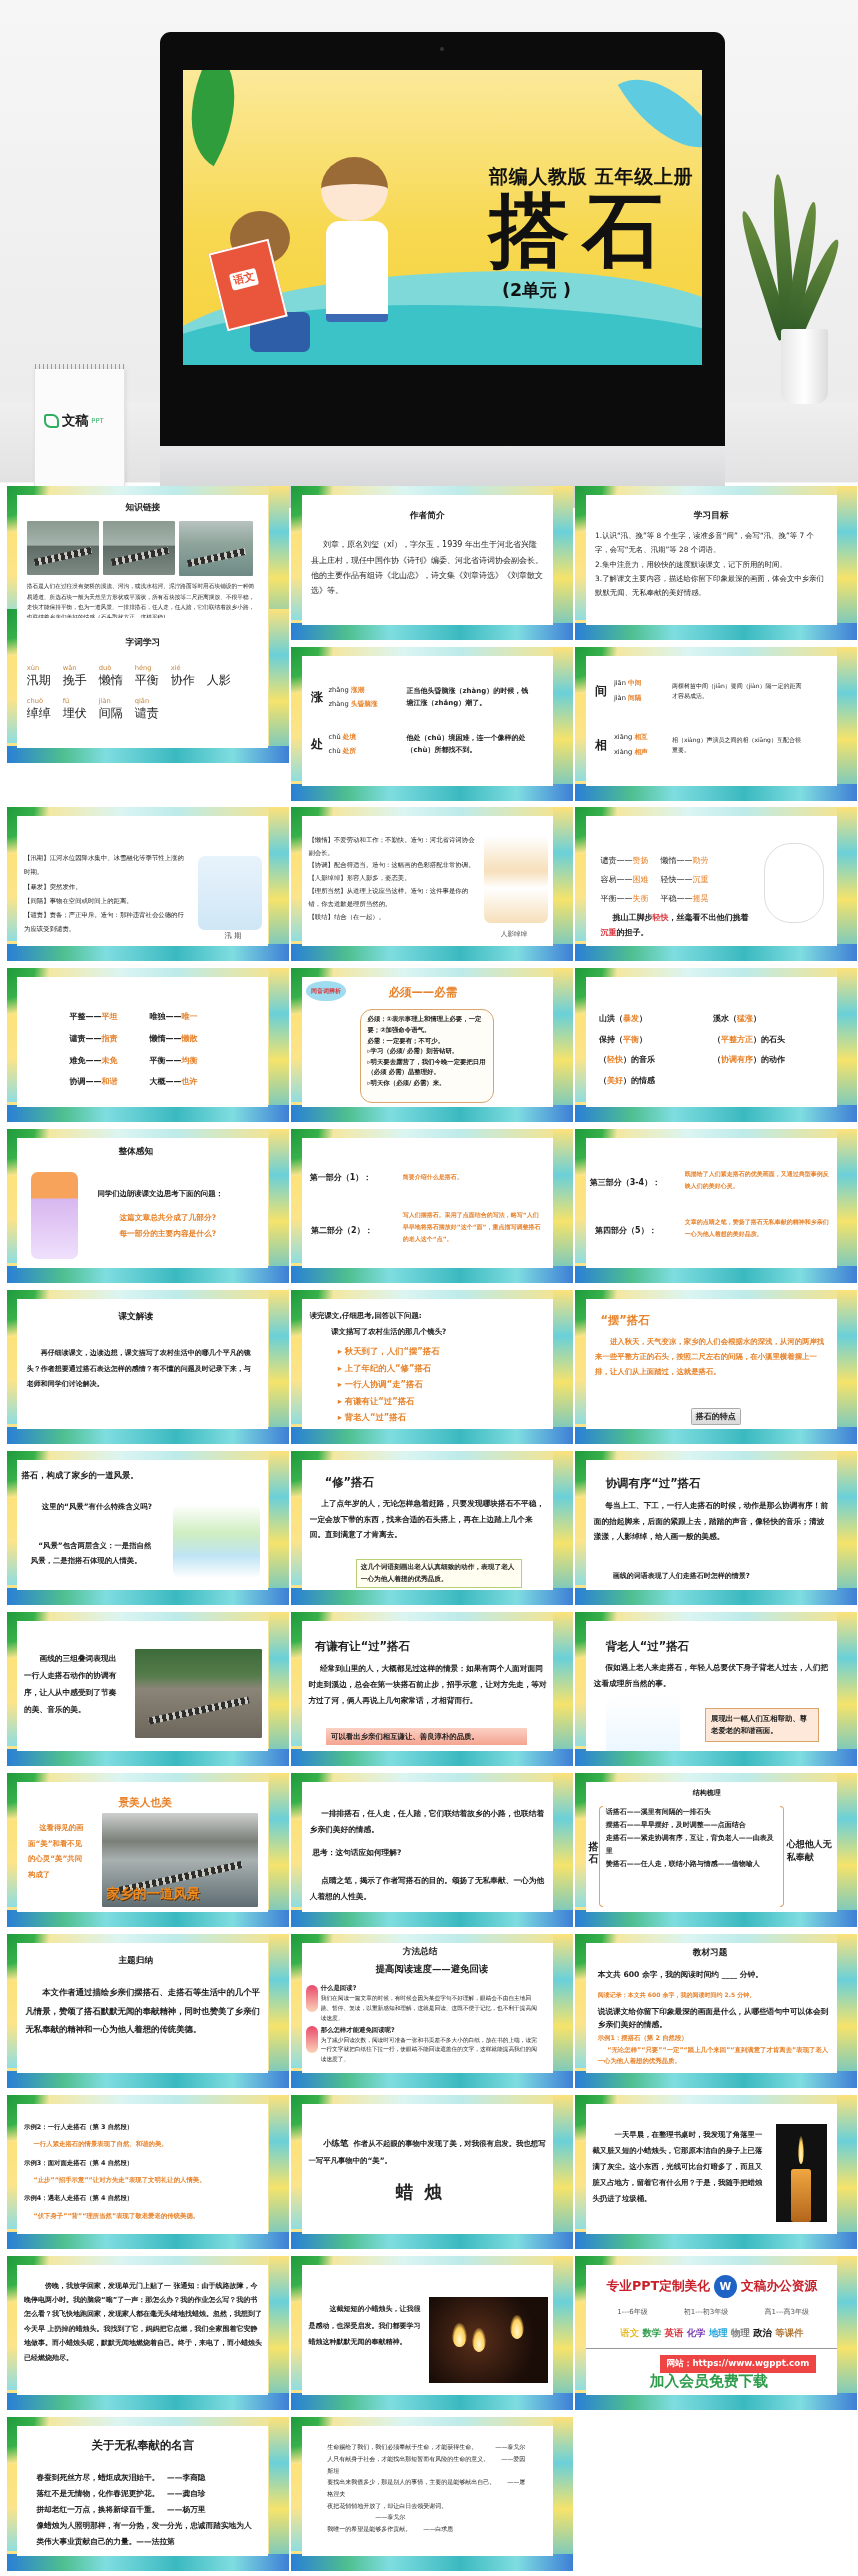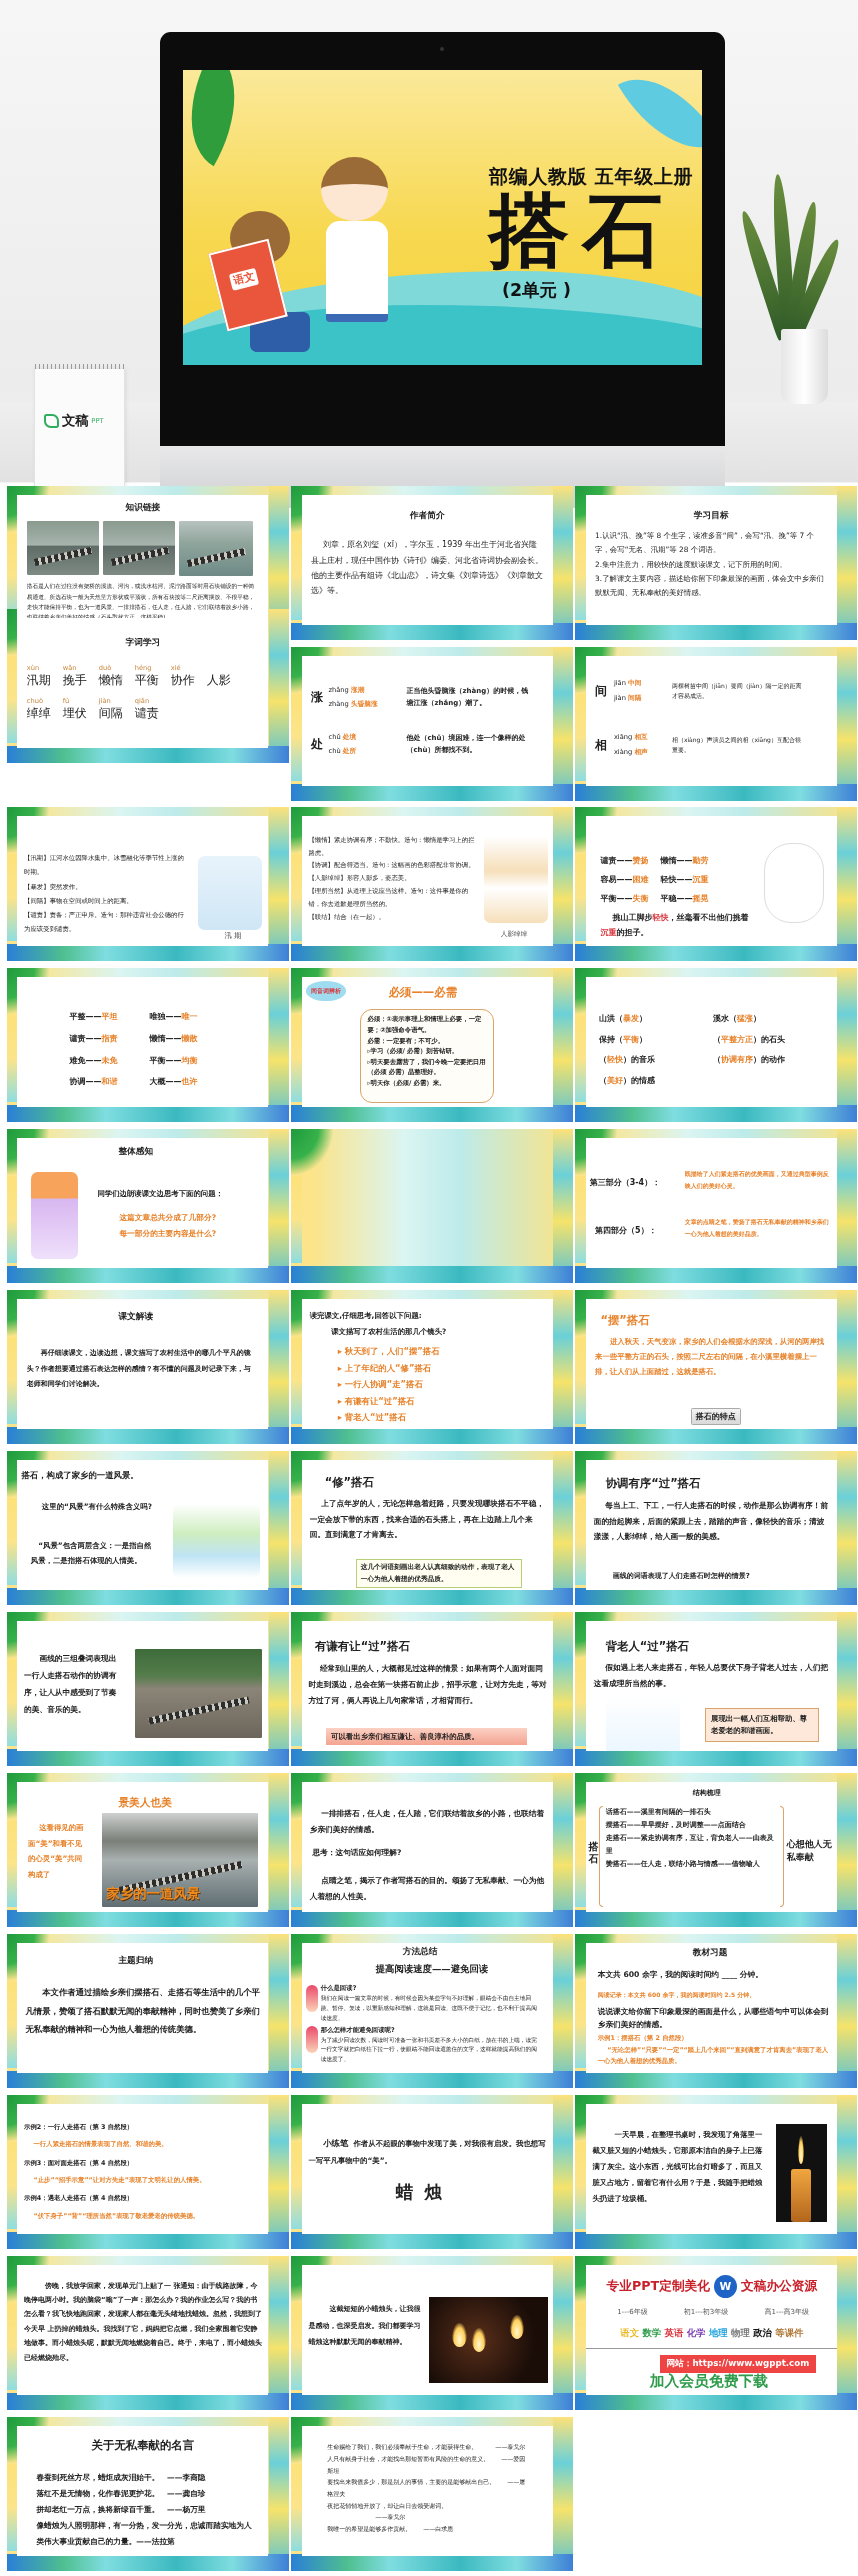--- a/index.html
+++ b/index.html
@@ -264,35 +264,35 @@
       </div>
       <div class="cartoon" style="left:181px;top:40px;width:64px;height:74px"></div>
       <div style="position:absolute;left:207px;top:115px;font-size:7.4px;color:#444">汛 期</div>
     </div>
     </div>
   <div class="slide" style="left:291px;top:807px">
       <div class="tr"></div>
       <div class="lt"></div>
     <div class="panel">
       <div class="tx" style="position:absolute;left:6.7px;top:17.4px;width:172px;font-size:6.4px;line-height:2">
-        <div>【懒惰】紧走协调有序；不勤快。造句：懒惰是学习上的拦路虎。</div>
+        <div>【懒惰】不爱劳动和工作；不勤快。造句：河北省诗词协会副会长。</div>
         <div>【协调】配合得适当。造句：这幅画的色彩搭配非常协调。</div>
         <div>【人影绰绰】形容人影多，姿态美。</div>
         <div>【理所当然】从道理上说应当这样。造句：这件事是你的错，你去道歉是理所当然的。</div>
         <div>【联结】结合（在一起）。</div>
       </div>
       <div class="cartoon" style="left:182px;top:20px;width:64px;height:87px;background:linear-gradient(#fff 0,#f6dfba 40%,#fff 60%,#f6dfba)"></div>
       <div style="position:absolute;left:199px;top:114px;font-size:6.7px;color:#444">人影绰绰</div>
     </div>
     </div>
   <div class="slide" style="left:575px;top:807px">
       <div class="tr"></div>
       <div class="lt"></div>
     <div class="panel">
-      <div style="position:absolute;left:14.8px;top:39px;display:grid;grid-template-columns:60px 60px;row-gap:8px;font-size:8px;font-weight:bold">
+      <div style="position:absolute;left:14.8px;top:39px;display:grid;grid-template-columns:60px 60px;row-gap:8px;font-size:8px;font-weight:normal">
         <div><span>谴责</span>——<span class="or">赞扬</span></div>
         <div><span>懒惰</span>——<span class="or">勤劳</span></div>
         <div><span>容易</span>——<span class="or">困难</span></div>
         <div><span>轻快</span>——<span class="or">沉重</span></div>
         <div><span>平衡</span>——<span class="or">失衡</span></div>
         <div><span>平稳</span>——<span class="or">摇晃</span></div>
       </div>
       <div style="position:absolute;left:14.8px;top:95px;width:148px;font-size:8px;font-weight:bold;line-height:1.8;text-indent:1.5em">
         <span>挑山工脚步</span><span class="rd">轻快</span><span>，丝毫看不出他们挑着</span><span class="rd">沉重</span><span>的担子。</span>
       </div>
@@ -354,20 +354,26 @@
       <div class="st" style="position:absolute;left:101px;top:8px">整体感知</div>
       <div class="cartoon" style="left:13.4px;top:34px;width:47px;height:87px;background:linear-gradient(#f7a35c 0,#f7a35c 30%,#d8b7f0 31%,#efe0fb)"></div>
       <div style="position:absolute;left:80px;top:51px;font-size:7.4px;font-weight:bold">同学们边朗读课文边思考下面的问题：</div>
       <div class="or" style="position:absolute;left:102px;top:75px;font-size:7.7px;font-weight:bold">这篇文章总共分成了几部分?</div>
       <div class="or" style="position:absolute;left:102px;top:91px;font-size:7.7px;font-weight:bold">每一部分的主要内容是什么?</div>
     </div>
     </div>
   <div class="slide" style="left:291px;top:1129px">
       <div class="tr"></div>
       <div class="lt"></div>
+    <div class="panel">
+      <div style="position:absolute;left:8px;top:34px;font-size:8px;font-weight:bold">第一部分（1）：</div>
+      <div class="or" style="position:absolute;left:101px;top:35px;width:141px;font-size:6px;font-weight:bold">简要介绍什么是搭石。</div>
+      <div style="position:absolute;left:9.4px;top:87px;font-size:8px;font-weight:bold">第二部分（2）：</div>
+      <div class="or" style="position:absolute;left:101px;top:71px;width:141px;font-size:6px;font-weight:bold;line-height:2">写人们摆搭石。采用了点面结合的写法，略写“人们早早地将搭石摆放好”这个“面”，重点描写调整搭石的老人这个“点”。</div>
+    </div>
     </div>
   <div class="slide" style="left:575px;top:1129px">
       <div class="tr"></div>
       <div class="lt"></div>
     <div class="panel">
       <div style="position:absolute;left:4px;top:39px;font-size:8px;font-weight:bold">第三部分（3-4）：</div>
       <div class="or" style="position:absolute;left:99px;top:29.5px;width:144px;font-size:6px;font-weight:bold;line-height:2">既描绘了人们紧走搭石的优美画面，又通过典型事例反映人们的美好心灵。</div>
       <div style="position:absolute;left:9.4px;top:87px;font-size:8px;font-weight:bold">第四部分（5）：</div>
       <div class="or" style="position:absolute;left:99px;top:78px;width:144px;font-size:6px;font-weight:bold;line-height:2">文章的点睛之笔，赞扬了搭石无私奉献的精神和乡亲们一心为他人着想的美好品质。</div>
     </div>

